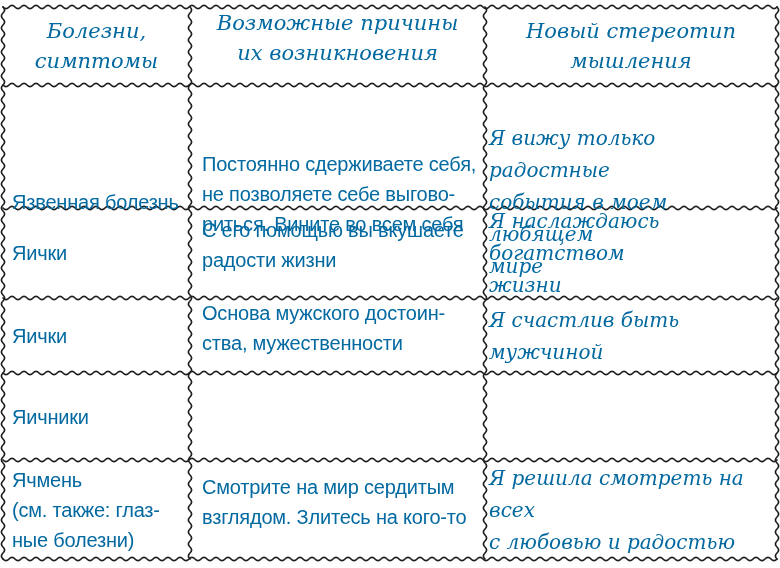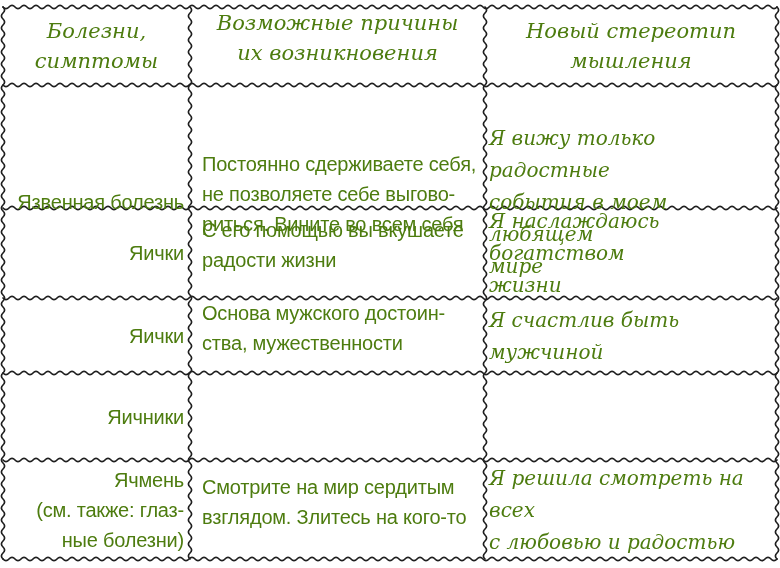--- a/index.html
+++ b/index.html
@@ -1,33 +1,33 @@
 <!DOCTYPE html>
 <html><head>
 <meta charset="utf-8">
 <style>
   html,body{margin:0;padding:0;background:#ffffff;}
   .page{
     position:relative;
     width:780px;height:568px;
     background:#ffffff;
     overflow:hidden;
-    color:#4d7c0f;
+    color:#0369a1;
   }
   #grid{position:absolute;left:0;top:0;width:780px;height:568px;}
   .cell{
     position:absolute;
     display:flex;
     flex-direction:column;
     justify-content:center;
     box-sizing:border-box;
     white-space:pre-line;
   }
   
-  .c0{left:3px;width:187px;padding:6px 6px 6px 9px;text-align:right;}
+  .c0{left:3px;width:187px;padding:6px 6px 6px 9px;}
   .c1{left:190px;width:295px;padding:6px 8px 22px 12px;}
   .c2{left:485px;width:292px;padding:6px 10px 6px 4px;}
   
   .r0{top:7px;height:78px;}
   .r1{top:85px;height:153px;margin-top:40px;}
   .r2{top:208px;height:90px;}
   .r3{top:298px;height:75px;}
   .r4{top:373px;height:87px;}
   .r5{top:460px;height:99px;}
   

